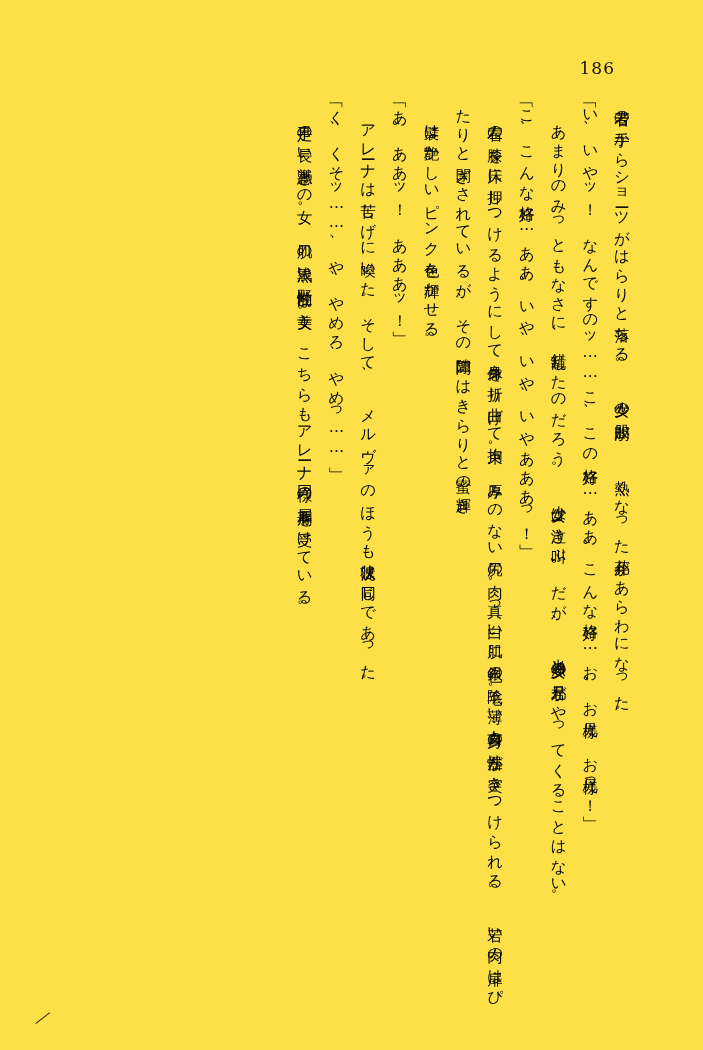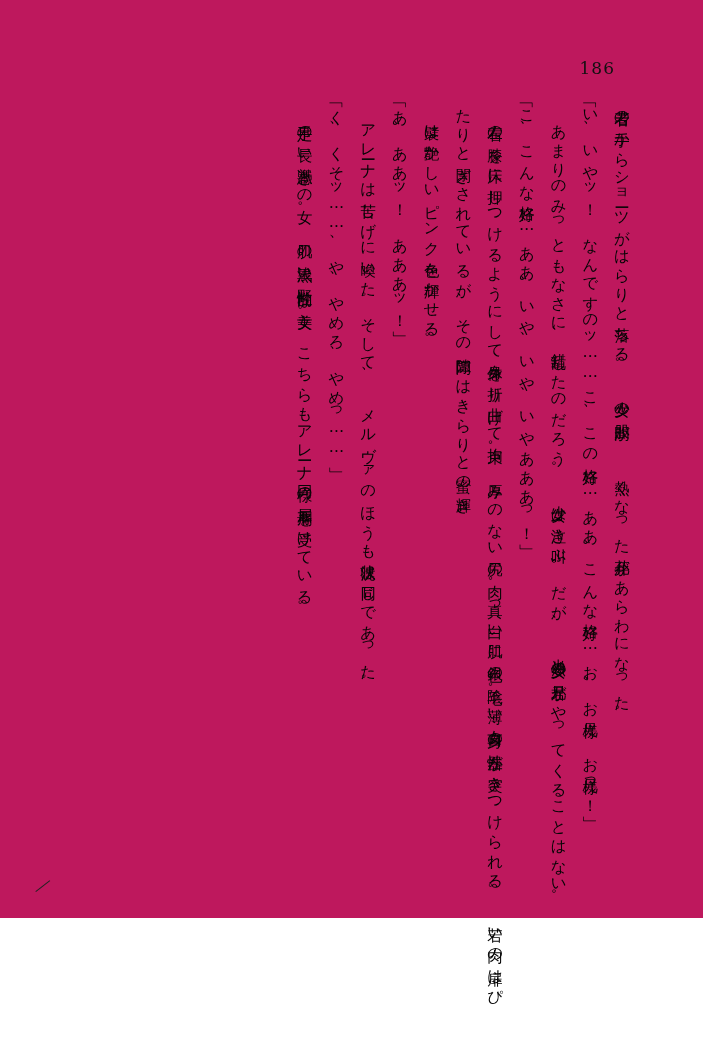--- a/index.html
+++ b/index.html
@@ -10,22 +10,22 @@
   body {
     width: 703px;
     height: 1050px;
     overflow: hidden;
     font-family: "DejaVu Serif", "Liberation Serif", serif;
     color: #000000;
   }
   .page {
     position: relative;
     width: 703px;
-    height: 918px;
-    background: #be185d;
+    height: 1050px;
+    background: #fde047;
   }
   .page-number {
     position: absolute;
     top: 58px;
     right: 88px;
     font-size: 17px;
     letter-spacing: 1px;
     font-family: "DejaVu Serif", "Liberation Serif", serif;
     color: #111;
   }

